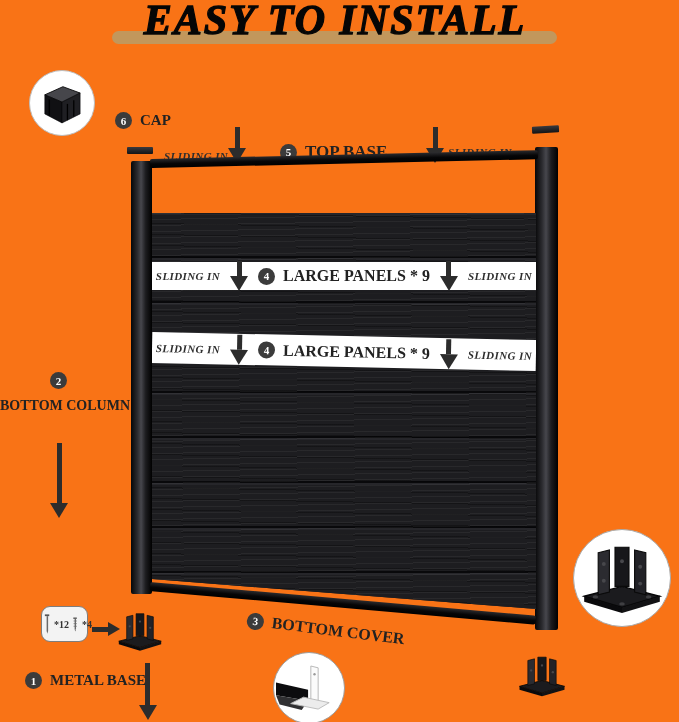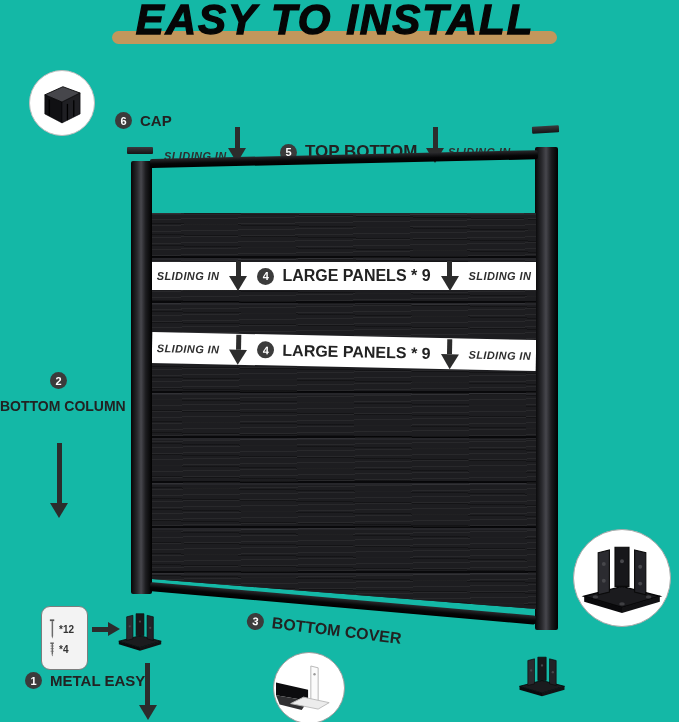--- a/index.html
+++ b/index.html
@@ -1,18 +1,18 @@
 <!DOCTYPE html>
 <html><head>
 <meta charset="utf-8">
 <style>
   html,body{margin:0;padding:0;background:#fff;}
   #canvas{
-    position:relative;width:679px;height:722px;background:#14b8a6;overflow:hidden;
-    font-family:Liberation Sans, sans-serif;color:#222;
+    position:relative;width:679px;height:722px;background:#f97316;overflow:hidden;
+    font-family:Liberation Serif, serif;color:#222;
   }
   .abs{position:absolute;}
 
   
   .title-bar{position:absolute;left:112px;top:31px;width:445px;height:13px;border-radius:7px;background:#c2975c;}
   .page-title{
     position:absolute;left:100px;top:1px;width:470px;text-align:center;
     font-size:42px;line-height:38px;font-weight:bold;font-style:italic;
     letter-spacing:2px;color:#060606;-webkit-text-stroke:1.3px #060606;white-space:nowrap;
   }
@@ -46,23 +46,23 @@
       repeating-linear-gradient(180deg, #26262a 0 2px, #1d1d20 2px 43px, #09090b 43px 45px),
       #1d1d20;
     clip-path: polygon(0 0, 100% 0, 100% 100%, 0 calc(100% - 30px));
   }
   .band{position:absolute;left:0;right:0;background:#fff;display:flex;align-items:center;justify-content:center;gap:10px;}
   .band .darr{height:30px;width:18px;}
   .band .plabel{font-size:16px;}
 
   
   .pack{
-    position:absolute;left:41px;top:606px;width:47px;height:64px;box-sizing:border-box;
+    position:absolute;left:41px;top:606px;width:47px;height:36px;box-sizing:border-box;
     background:#f3f3f3;border:1.5px solid #7d7d7d;border-radius:9px;
-    display:flex;flex-direction:column;justify-content:center;gap:3px;padding:3px 0 3px 7px;
+    display:flex;flex-direction:row;justify-content:center;gap:3px;padding:3px 0 3px 7px;
   }
   .pack-row{display:flex;align-items:center;gap:3px;}
   .pack-qty{font-size:10px;font-weight:bold;color:#333;}
 </style>
 </head>
 <body>
 
 <div id="canvas">
 
   <div class="title-bar"></div>
@@ -83,21 +83,21 @@
     <span>CAP</span>
   </div>
 
   <span class="slide abs" style="left:164px;top:150px;">SLIDING IN</span>
   <div class="darr abs" style="left:228px;top:127px;width:18px;height:36px;">
     <div class="shaft"></div>
     <div class="head"></div>
   </div>
   <div class="step abs" style="left:280px;top:142px;font-size:17px;">
     <span class="badge">5</span>
-    <span>TOP BOTTOM</span>
+    <span>TOP BASE</span>
   </div>
   <div class="darr abs" style="left:426px;top:127px;width:18px;height:36px;">
     <div class="shaft"></div>
     <div class="head"></div>
   </div>
   <span class="slide abs" style="left:448px;top:146px;">SLIDING IN</span>
 
   <div class="abs" style="left:0;top:0;width:679px;height:722px;">
     <div class="captab abs" style="left:127px;top:147px;width:26px;height:7px;"></div>
     <div class="captab abs" style="left:532px;top:126px;width:27px;height:7px;transform:rotate(-3deg);"></div>
@@ -232,20 +232,20 @@
     <polygon points="13,10 21,8 21,38 13,40" fill="#2b2b30" stroke="#0a0a0a" stroke-width="0.8"></polygon>
     <polygon points="25,6 35,6 35,34 25,34" fill="#17171a" stroke="#0a0a0a" stroke-width="0.8"></polygon>
     <polygon points="39,8 47,10 47,40 39,38" fill="#222227" stroke="#0a0a0a" stroke-width="0.8"></polygon>
     <circle cx="17" cy="22" r="1.4" fill="#47474b"></circle>
     <circle cx="30" cy="16" r="1.4" fill="#47474b"></circle>
     <circle cx="43" cy="24" r="1.4" fill="#47474b"></circle>
   </svg>
 
   <div class="step abs" style="left:25px;top:672px;font-size:15px;">
     <span class="badge">1</span>
-    <span>METAL EASY</span>
+    <span>METAL BASE</span>
   </div>
   <div class="darr abs" style="left:138px;top:663px;width:19px;height:57px;">
     <div class="shaft"></div>
     <div class="head"></div>
   </div>
 
 </div>
 
 </body></html>

